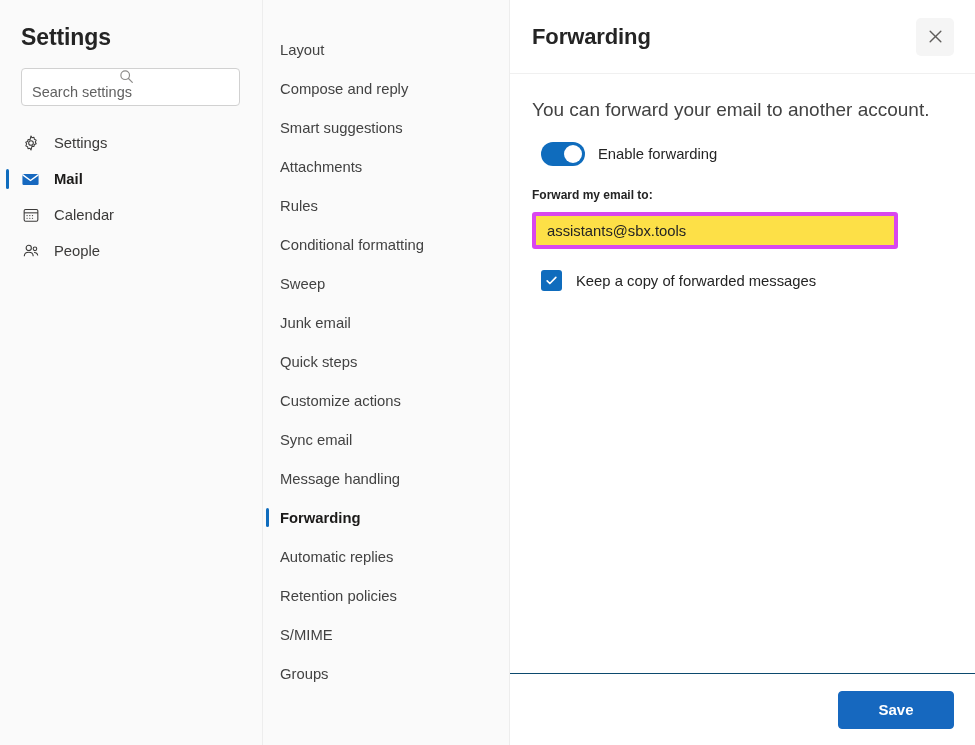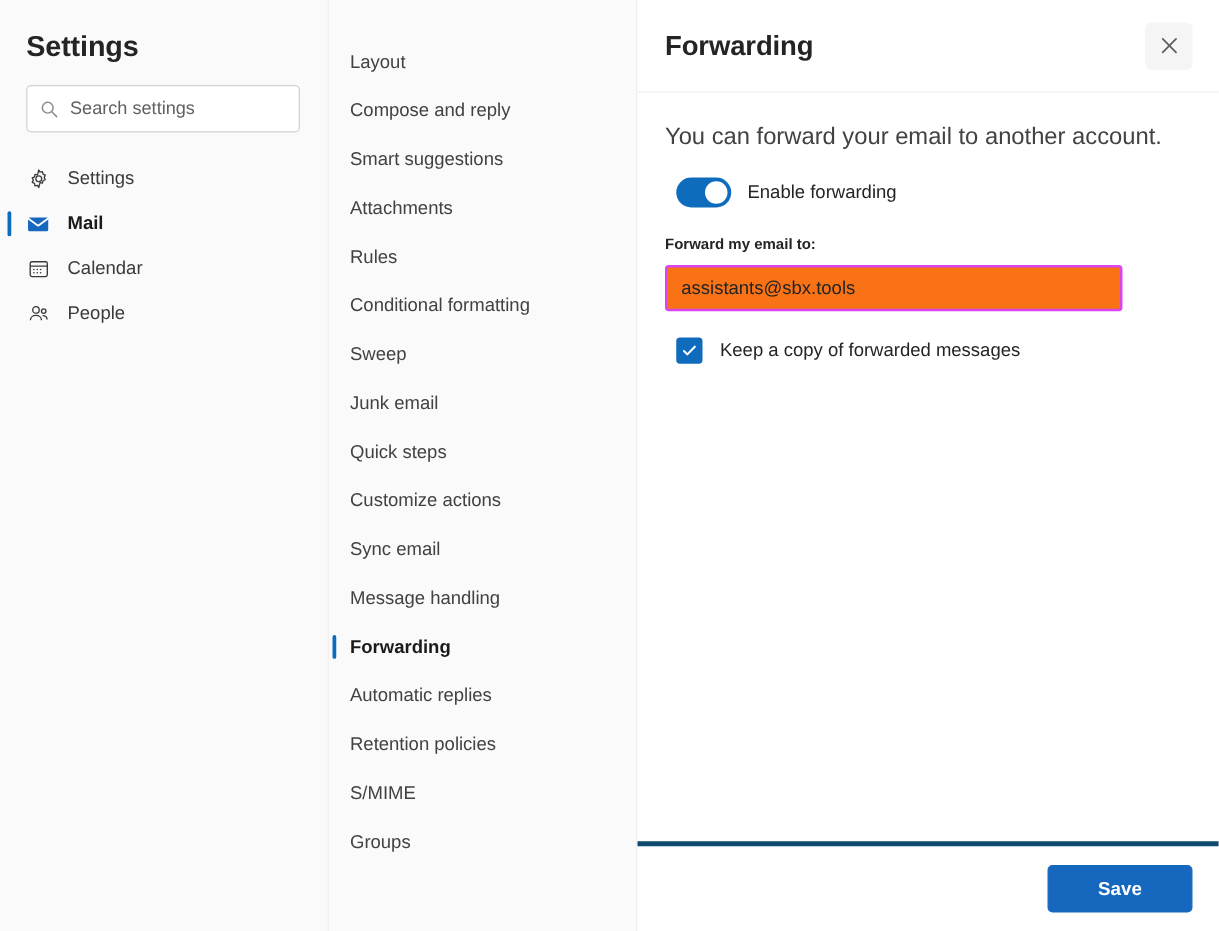--- a/index.html
+++ b/index.html
@@ -43,20 +43,21 @@
 
   .search-wrap {
     margin: 17px 22px 0 21px;
     height: 38px;
     border: 1px solid #d1d1d1;
     border-radius: 4px;
     background: #ffffff;
     display: flex;
     align-items: center;
     padding: 0 10px;
+    flex-direction: column;
   }
   .search-icon {
     width: 15px;
     height: 15px;
     flex: 0 0 15px;
     margin-right: 9px;
     opacity: .72;
   }
   .search-input {
     border: 0;
@@ -212,23 +213,23 @@
   .field-label {
     font-size: 12px;
     font-weight: 700;
     color: #242424;
     margin-bottom: 10px;
   }
 
   .email-input {
     width: 366px;
     height: 37px;
-    border: 2px solid #d946ef;
+    border: 4px solid #d946ef;
     border-radius: 3px;
-    background: #f97316;
+    background: #fde047;
     font-family: "Liberation Sans", sans-serif;
     font-size: 14.8px;
     color: #242424;
     padding: 0 11px;
     outline: none;
     display: block;
   }
 
   .check-row {
     display: flex;
@@ -253,21 +254,21 @@
     color: #242424;
   }
 
   
   .panel-foot {
     position: absolute;
     left: 0;
     right: 0;
     bottom: 0;
     height: 72px;
-    border-top: 4px solid #0c4a6e;
+    border-top: 1px solid #0c4a6e;
     display: flex;
     align-items: center;
     justify-content: flex-end;
     gap: 20px;
     padding-right: 21px;
   }
   .btn {
     height: 38px;
     min-width: 116px;
     border-radius: 4px;

